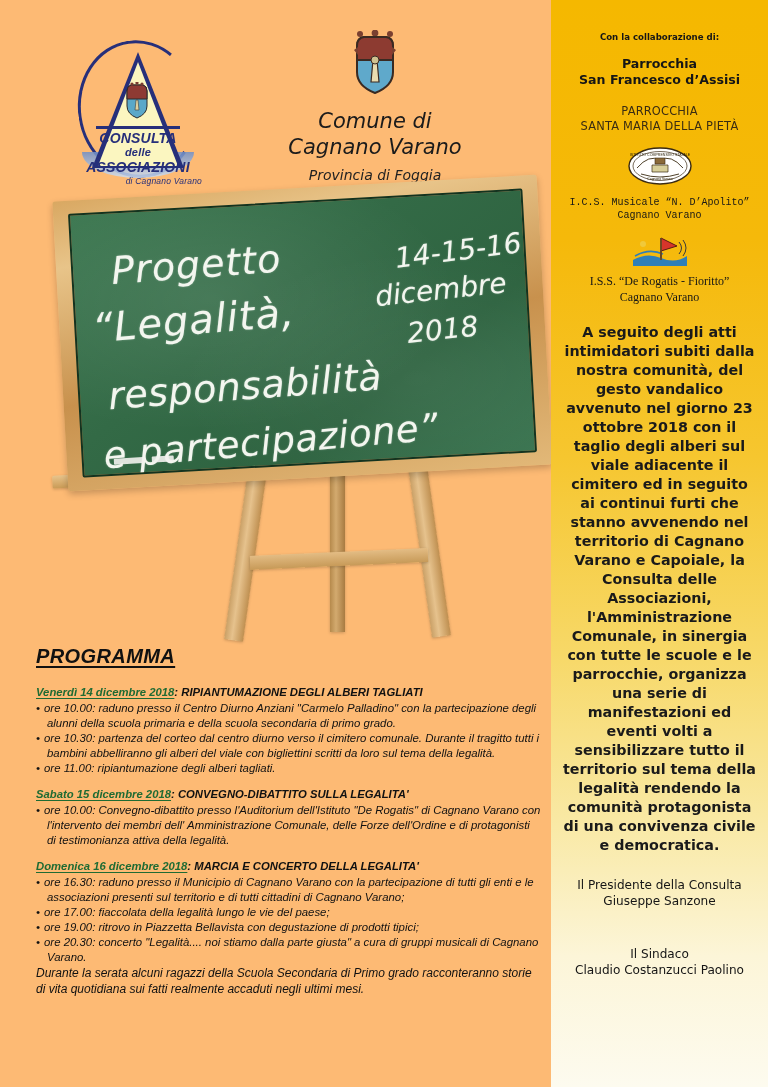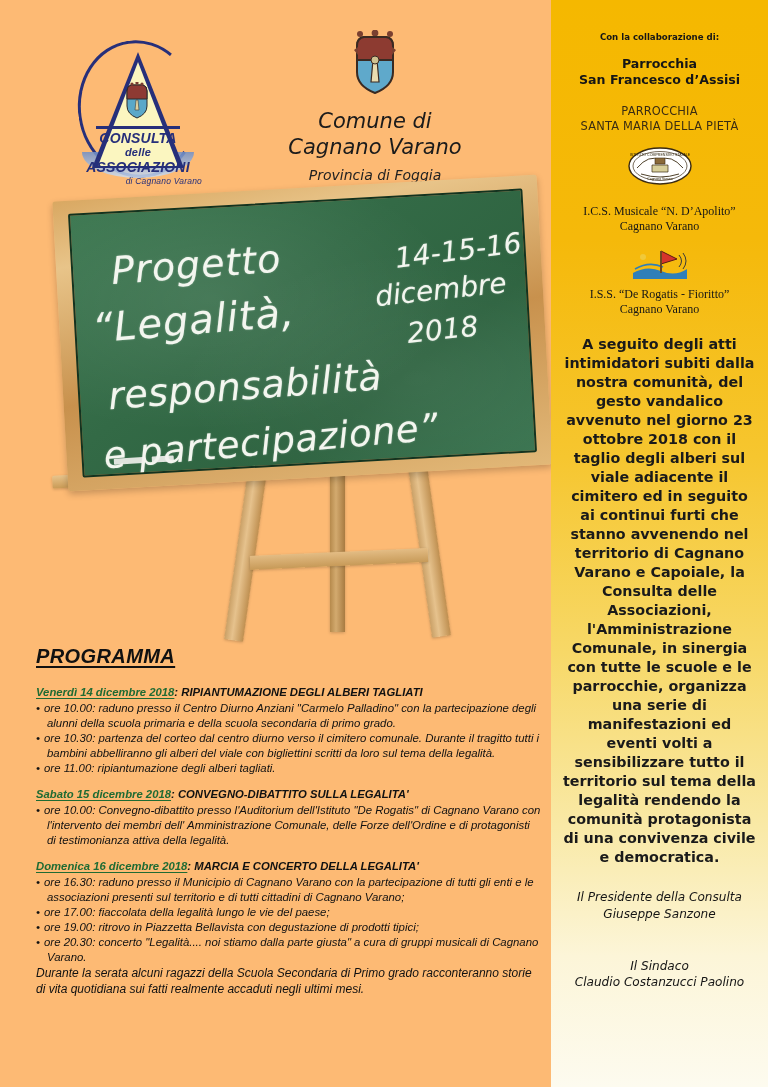--- a/index.html
+++ b/index.html
@@ -178,35 +178,35 @@
   #sb-parrocchia1 {
     margin-top: 14px; font-size: 12.6px; font-weight: bold; line-height: 1.3;
     font-family: "DejaVu Sans", sans-serif;
   }
   #sb-parrocchia2 {
     margin-top: 15px; font-size: 11.4px; line-height: 1.32; color: #3a2c12;
     font-family: "DejaVu Sans", sans-serif; letter-spacing: .2px;
   }
   .sb-logo-wrap { margin-top: 12px; }
   #sb-ics-name {
-    margin-top: 14px; font-size: 12px; line-height: 1.28;
-    font-family: Liberation Serif, serif;
+    margin-top: 7px; font-size: 10px; line-height: 1.28;
+    font-family: Liberation Mono, monospace;
   }
   #sb-iss-name {
     margin-top: 2px; font-size: 12px; line-height: 1.28;
     font-family: Liberation Serif, serif;
   }
   #sb-body {
     margin-top: 18px; font-size: 14.3px; line-height: 1.33;
     font-weight: bold; color: #1a1a1a;
     font-family: "DejaVu Sans", sans-serif;
     padding: 0 2px;
   }
   .sb-sign {
-    font-style: italic; font-size: 12.1px; line-height: 1.35; color: #151515;
+    font-size: 12.1px; line-height: 1.35; color: #151515;
     font-family: "DejaVu Sans", sans-serif;
   }
   #sb-sign-1 { margin-top: 22px; }
   #sb-sign-2 { margin-top: 36px; }
 </style>
 </head>
 <body>
 
 <div id="main-column">
 

